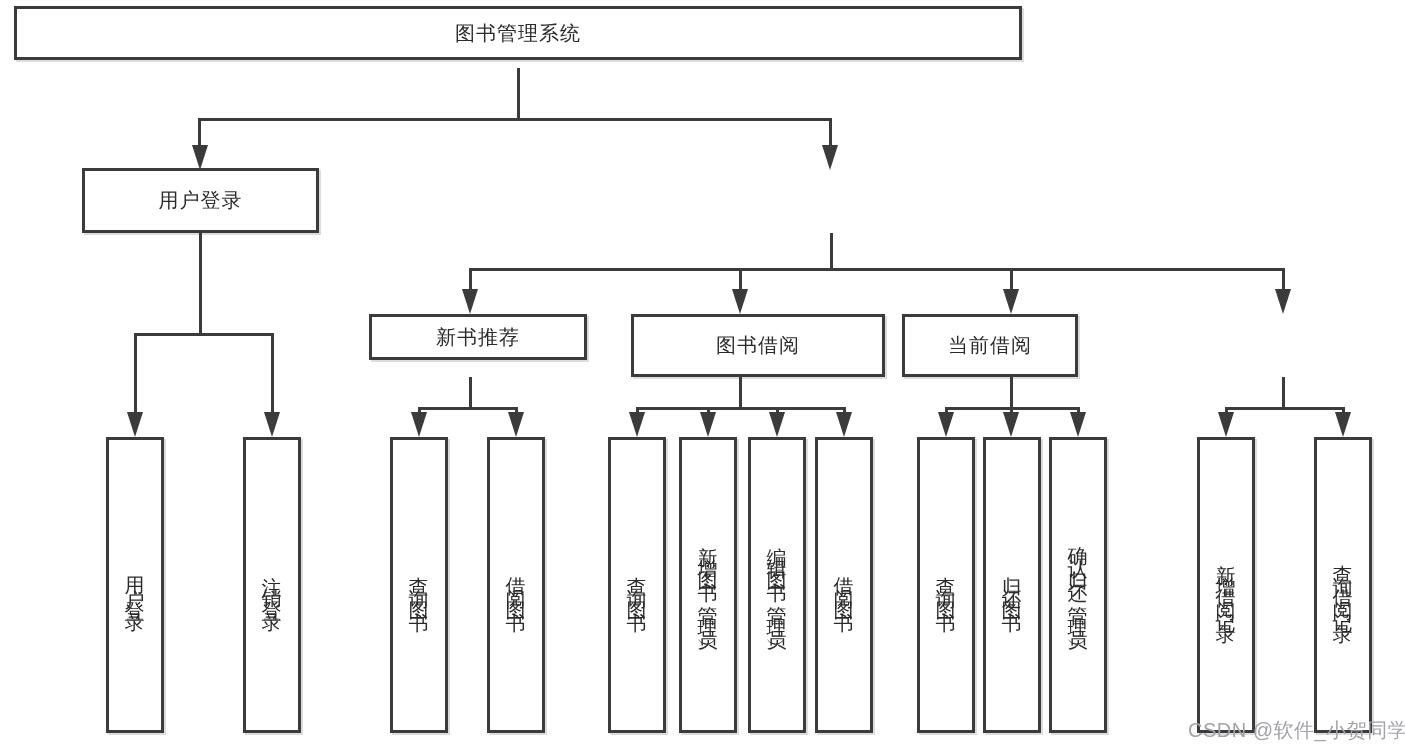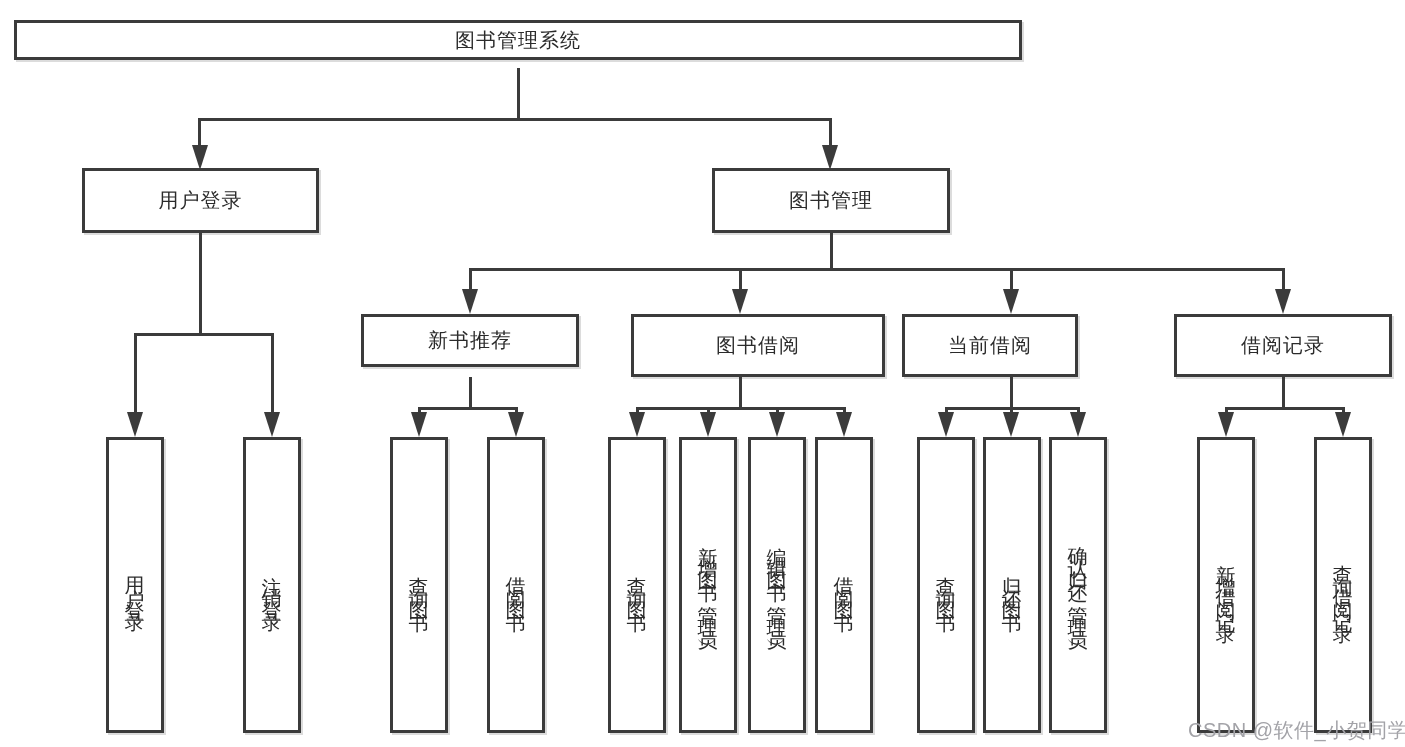--- a/index.html
+++ b/index.html
@@ -31,33 +31,31 @@
   .watermark {
     position:absolute; left:1188px; top:717px; font-size:20px;
     color:#a3a3a8; letter-spacing:0.5px; white-space:nowrap;
   }
 </style>
 </head>
 <body>
 
 <div class="canvas">
 
-  <div class="node" style="left:14px;top:20px;width:1008px;height:40px">图书管理系统</div>
+  <div class="node" style="left:14px;top:6px;width:1008px;height:54px">图书管理系统</div>
 
   <div class="node" style="left:82px;top:168px;width:237px;height:65px">用户登录</div>
 
-  <div class="node" style="left:712px;top:168px;width:238px;height:65px">图书管理</div>
 
-  <div class="node" style="left:361px;top:314px;width:218px;height:53px">新书推荐</div>
+  <div class="node" style="left:369px;top:314px;width:218px;height:46px">新书推荐</div>
 
   <div class="node" style="left:631px;top:314px;width:254px;height:63px">图书借阅</div>
 
   <div class="node" style="left:902px;top:314px;width:176px;height:63px">当前借阅</div>
 
-  <div class="node" style="left:1174px;top:314px;width:218px;height:63px">借阅记录</div>
 
   <div class="node leaf" style="left:106px;top:437px">用户登录</div>
   <div class="node leaf" style="left:243px;top:437px">注销登录</div>
 
   <div class="node leaf" style="left:390px;top:437px">查询图书</div>
   <div class="node leaf" style="left:487px;top:437px">借阅图书</div>
 
   <div class="node leaf" style="left:608px;top:437px">查询图书</div>
   <div class="node leaf" style="left:679px;top:437px">新增图书（管理员）</div>
   <div class="node leaf" style="left:748px;top:437px">编辑图书（管理员）</div>

